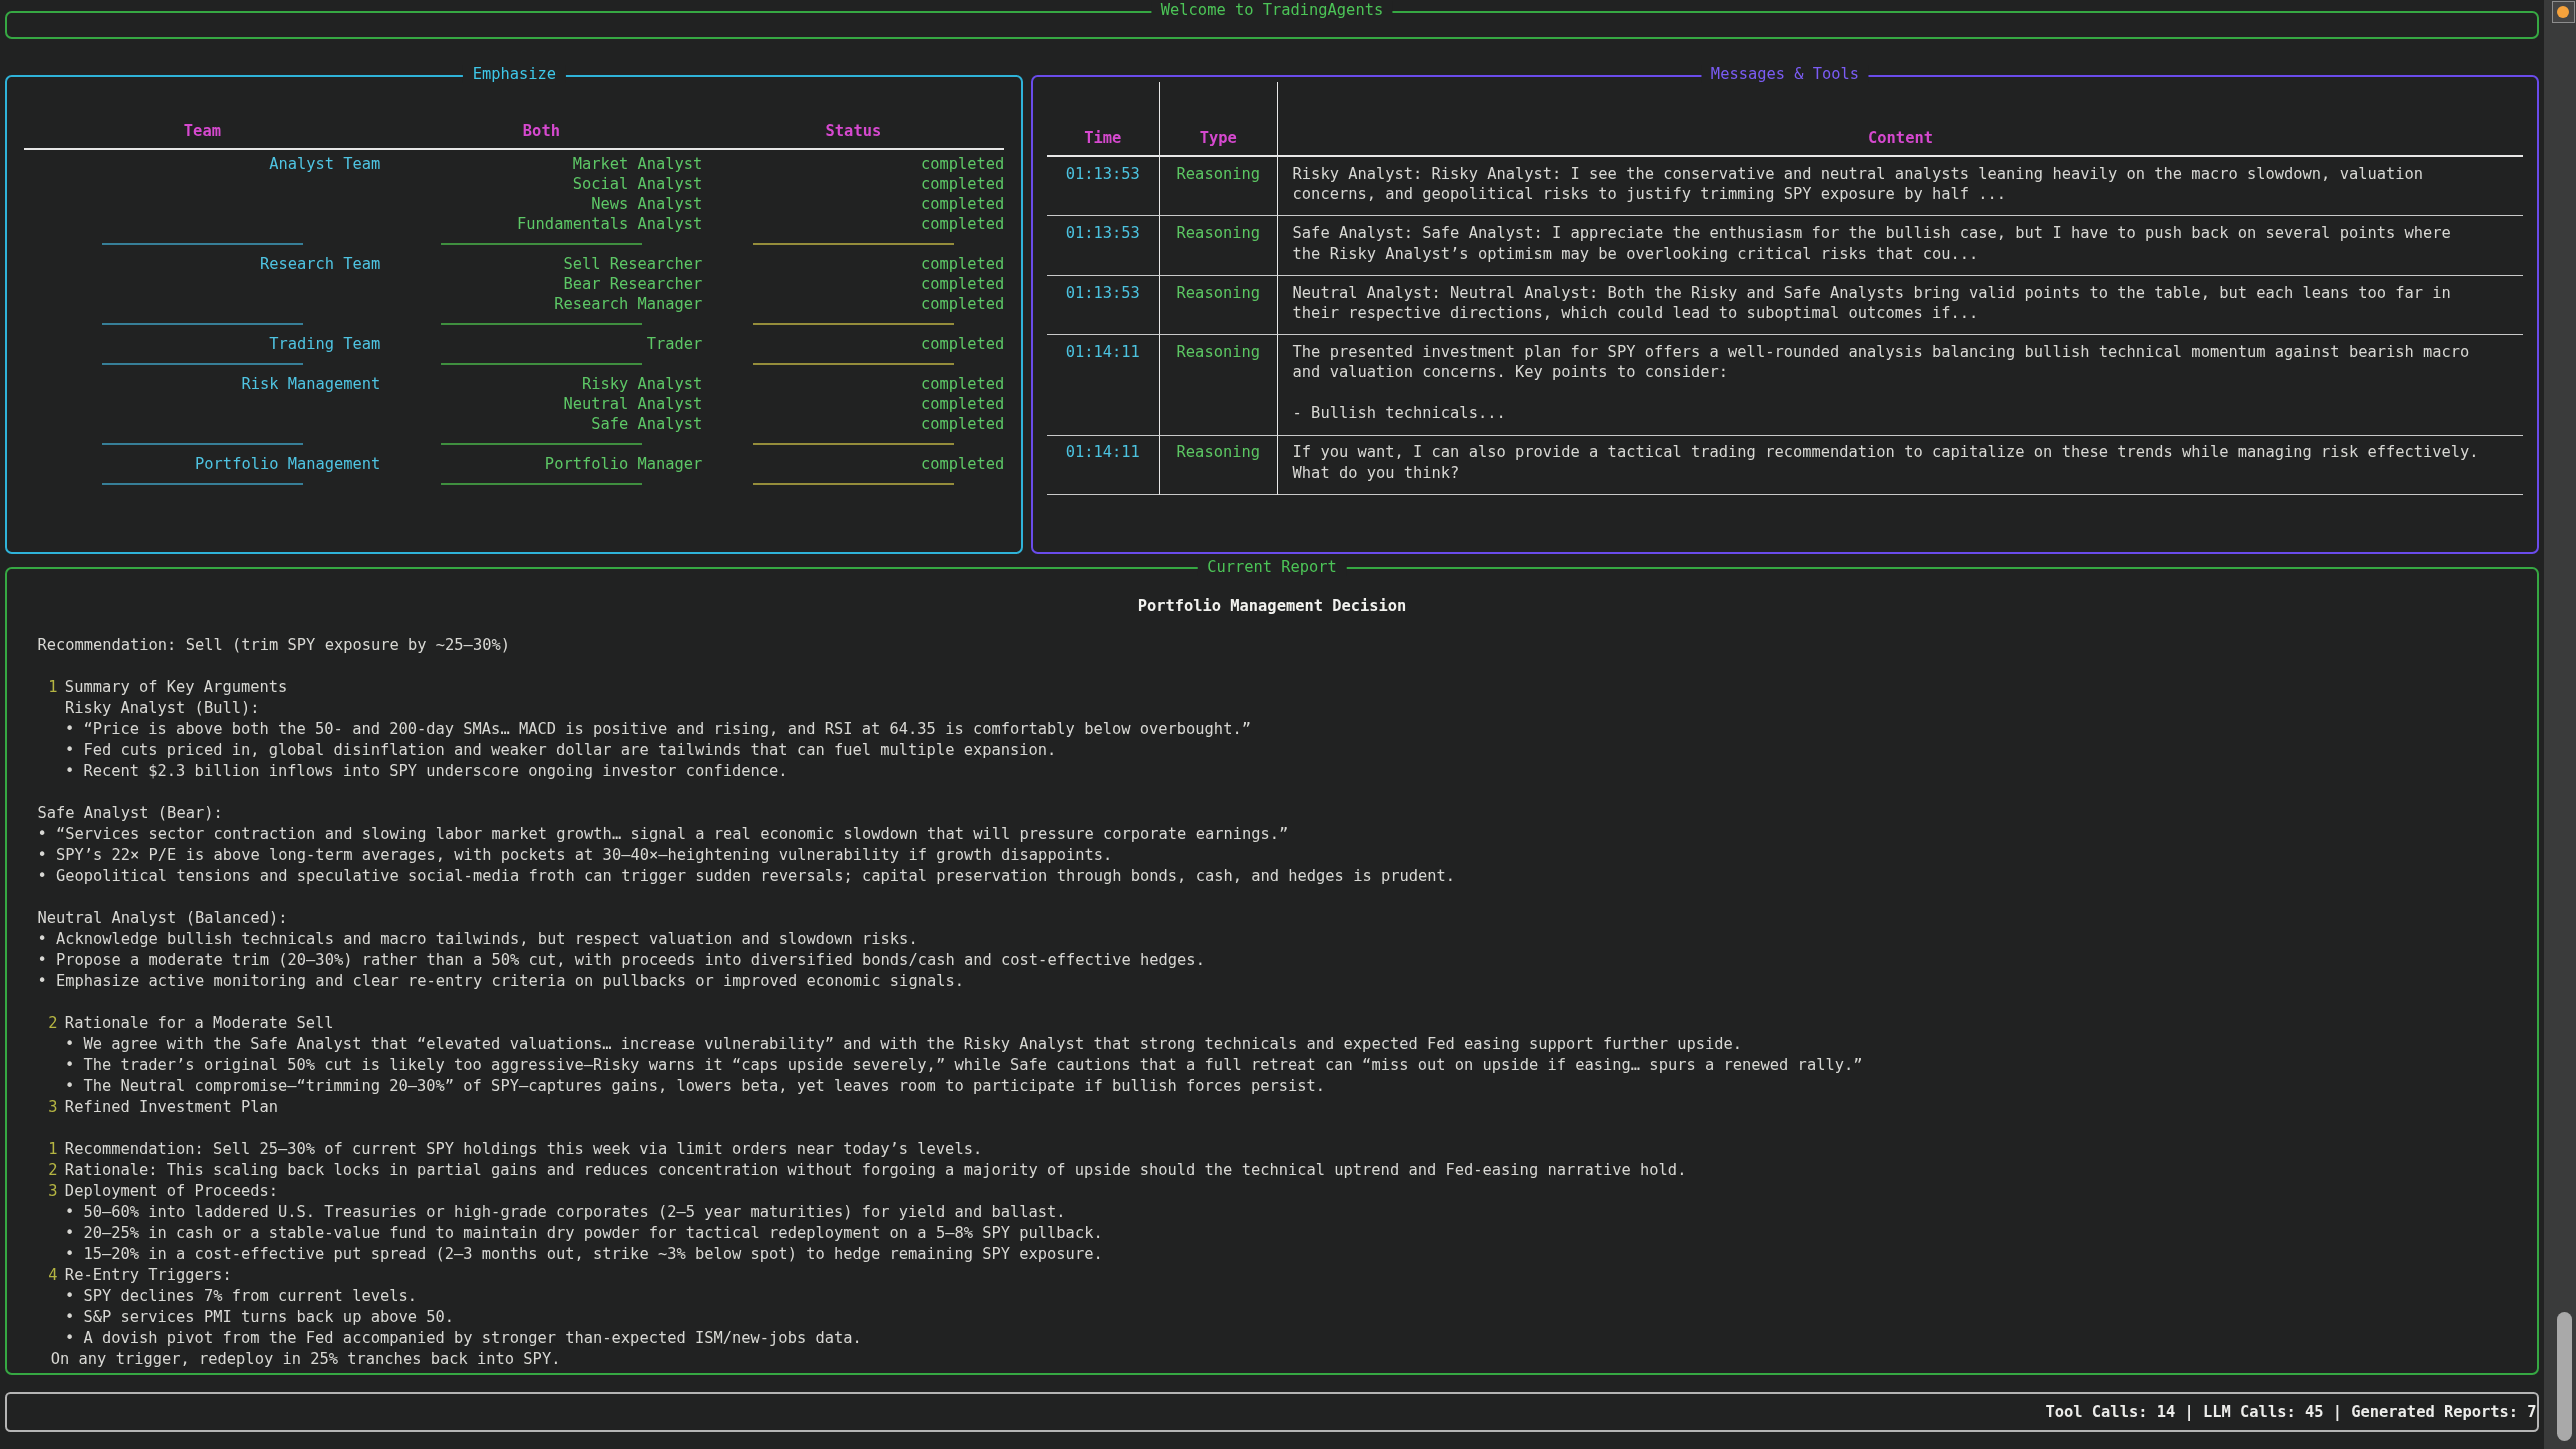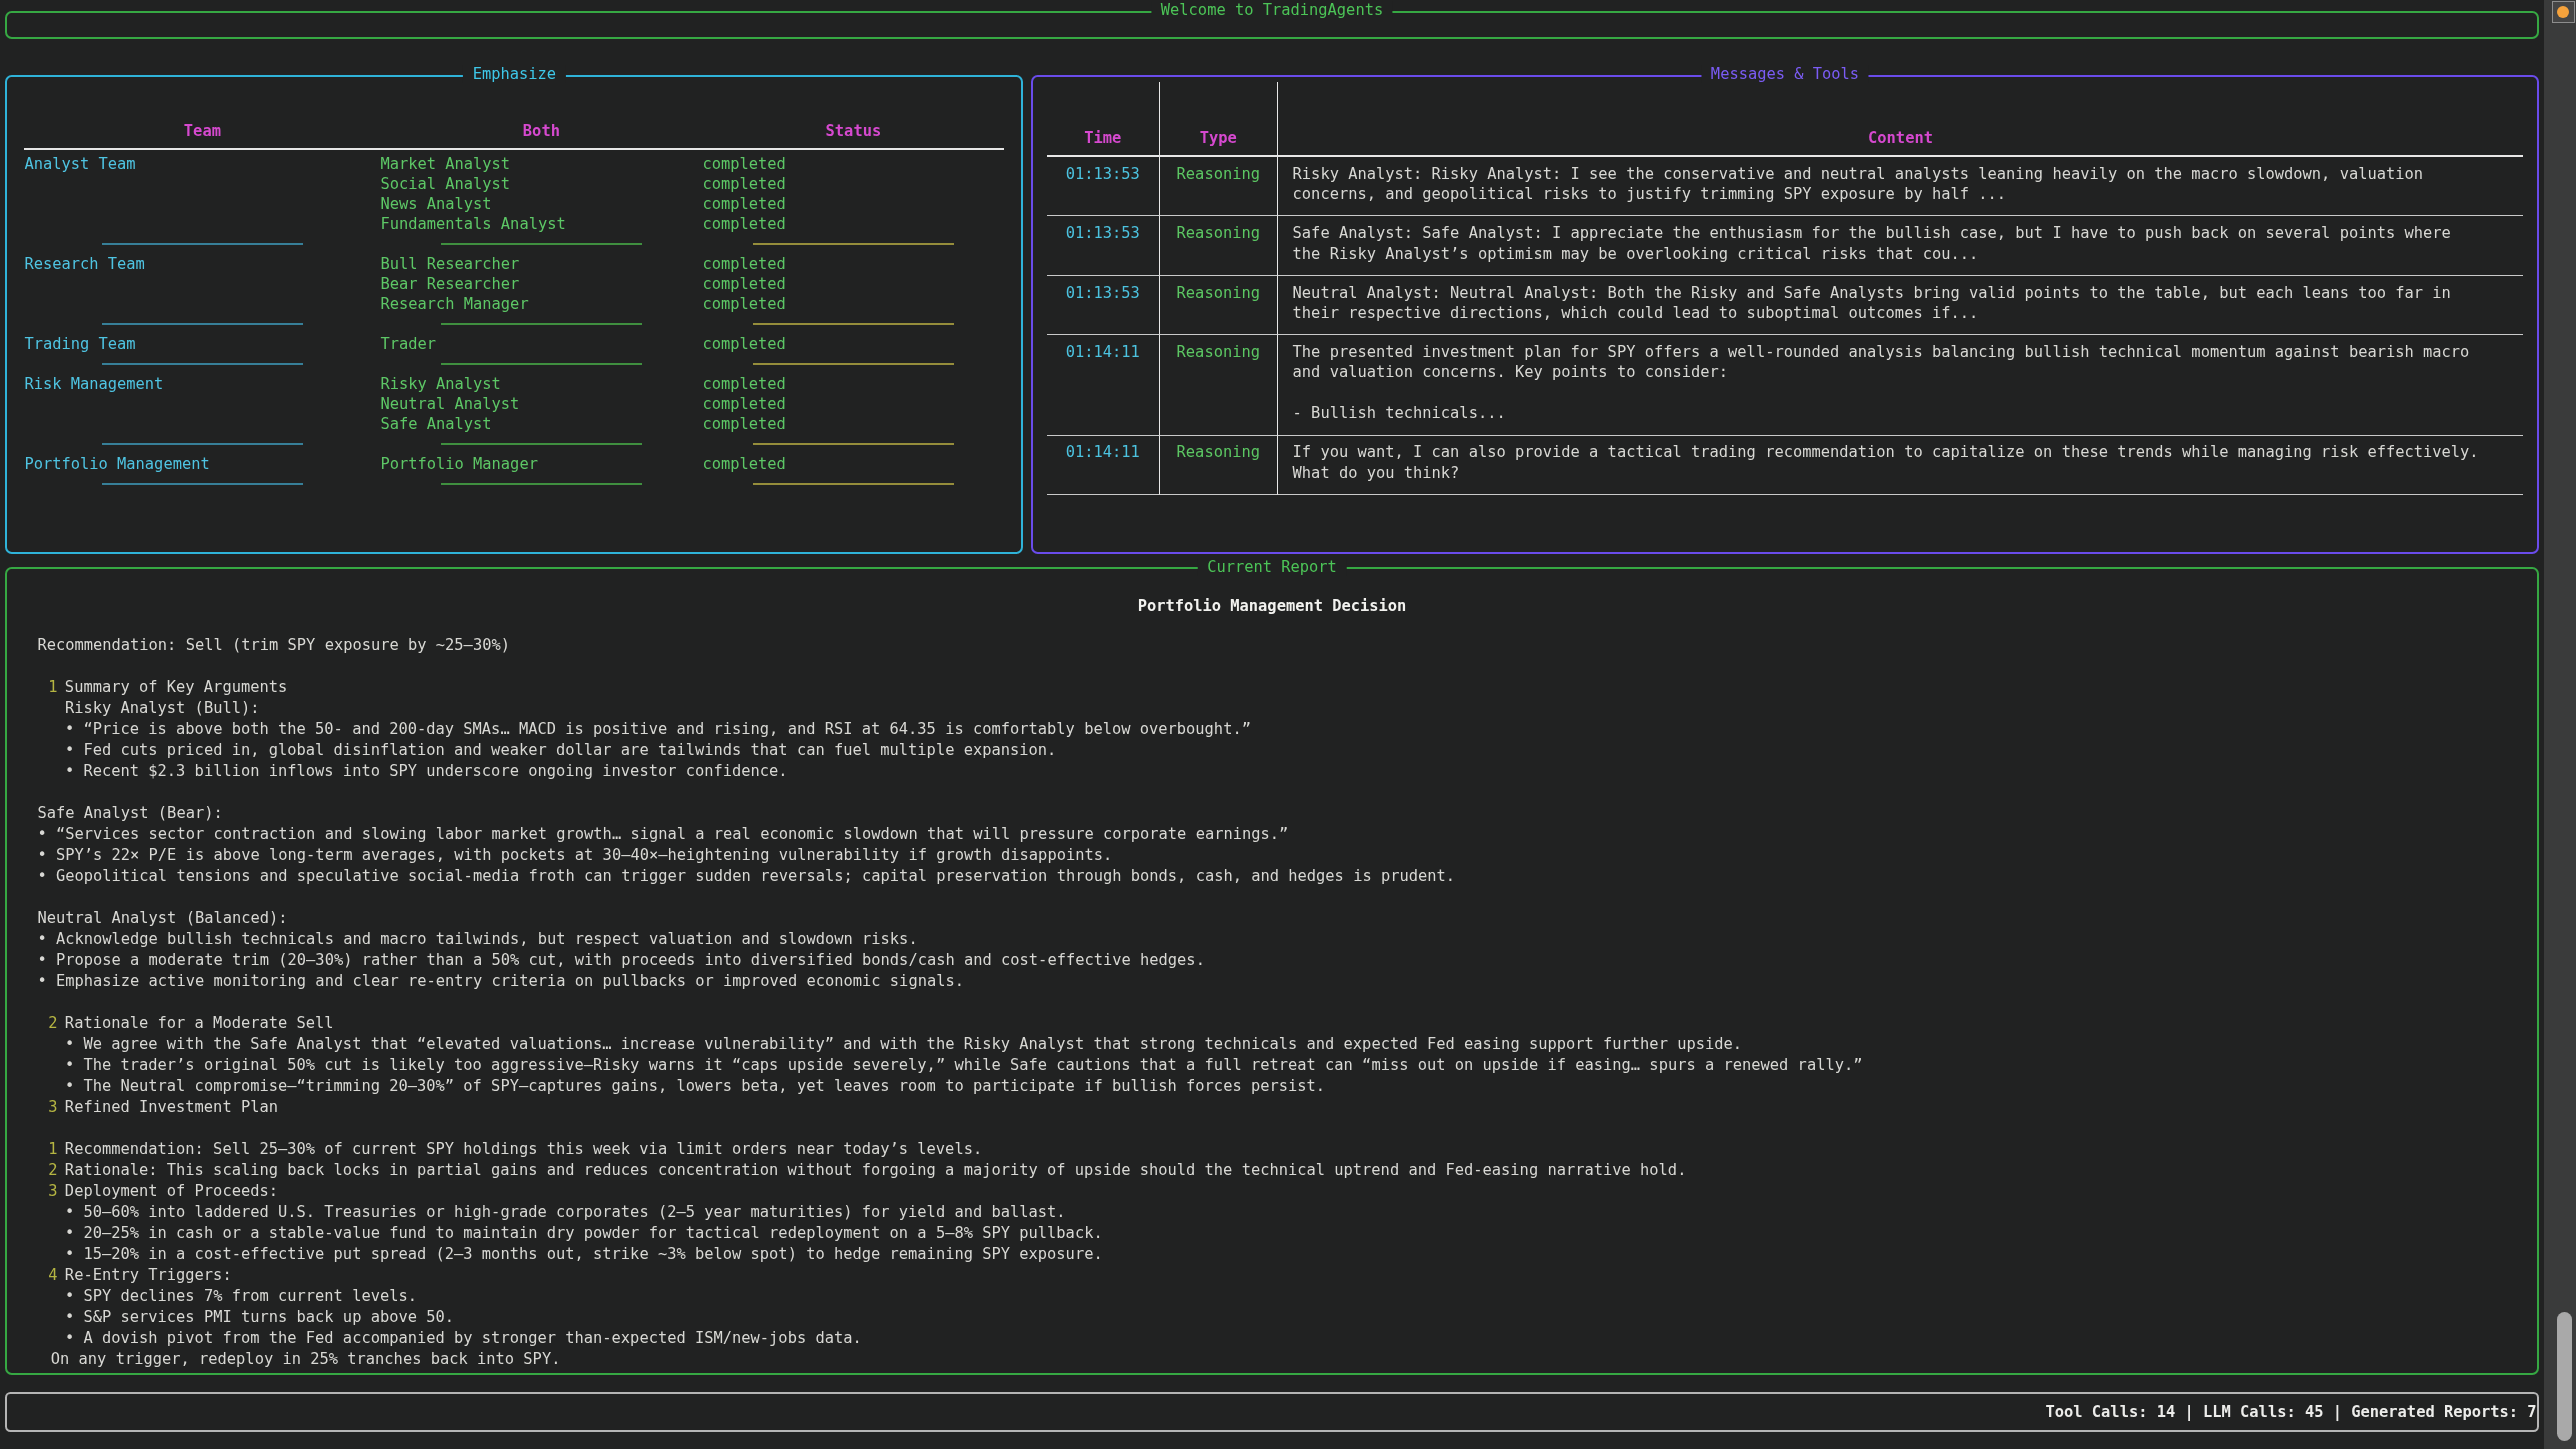--- a/index.html
+++ b/index.html
@@ -30,21 +30,21 @@
   .progress-panel { width:1018px; border-color:#2fb3d9; flex:none; }
   .progress-panel .panel-title { color:#3ec7e8; }
   .messages-panel { flex:1; border-color:#6a4ceb; }
   .messages-panel .panel-title { color:#7b5cf5; }
 
   
   .p-table { margin:43px 17px 0 17px; }
   .p-grid { display:grid; grid-template-columns:356px 322px 1fr; }
   .p-head { color:#d649cf; font-weight:bold; text-align:center; height:23px; line-height:23px; }
   .p-hsep { border-top:2px solid #e6e6e6; margin:5.4px 0 4px 0; height:0; }
-  .pc { height:20px; line-height:20px; text-align:left; white-space:nowrap; overflow:visible; }
+  .pc { height:20px; line-height:20px; text-align:right; white-space:nowrap; overflow:visible; }
   .pc.team { color:#4fc4e2; }
   .pc.agent, .pc.status { color:#5dc766; }
   .sep-row .pc { display:flex; align-items:center; justify-content:center; }
   .sepline { height:0; border-top:2px solid; width:201px; }
   .sep-team   { border-color:#377f98; }
   .sep-agent  { border-color:#3f8f3f; }
   .sep-status { border-color:#958d3b; }
 
   
   .m-table { margin:5.4px 13.4px 0 13.4px; display:grid; grid-template-columns:113px 118px 1fr; }
@@ -137,21 +137,21 @@
           <div class="pc">
               <div class="sepline sep-agent"></div>
             </div>
           <div class="pc">
               <div class="sepline sep-status"></div>
             </div>
         </div>
 
         <div class="p-grid">
           <div class="pc team">Research Team</div>
-          <div class="pc agent">Bull Researcher</div>
+          <div class="pc agent">Sell Researcher</div>
           <div class="pc status">completed</div>
         </div>
         <div class="p-grid">
           <div class="pc team"></div>
           <div class="pc agent">Bear Researcher</div>
           <div class="pc status">completed</div>
         </div>
         <div class="p-grid">
           <div class="pc team"></div>
           <div class="pc agent">Research Manager</div>

